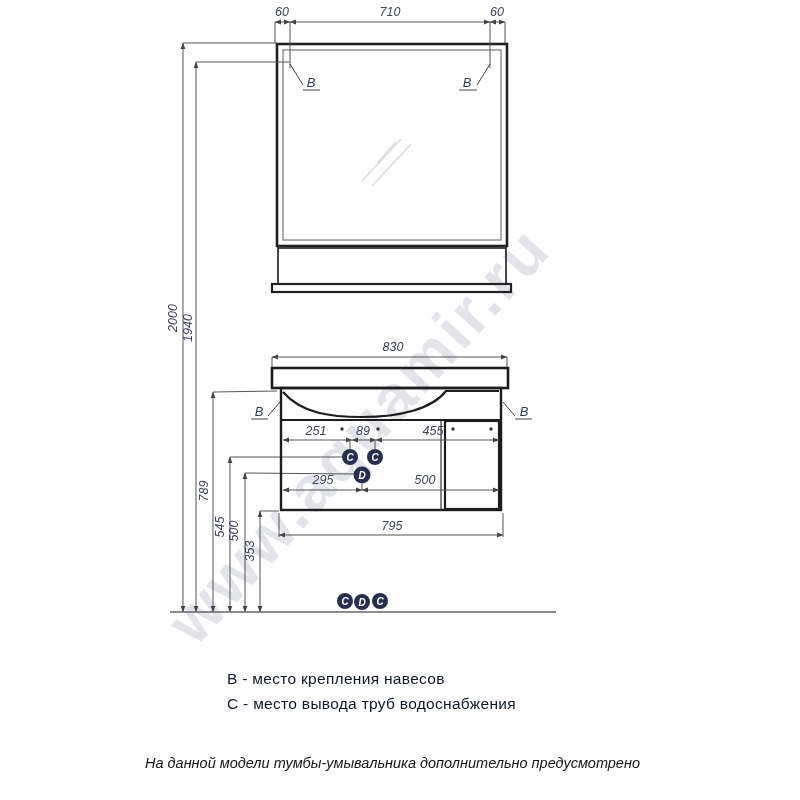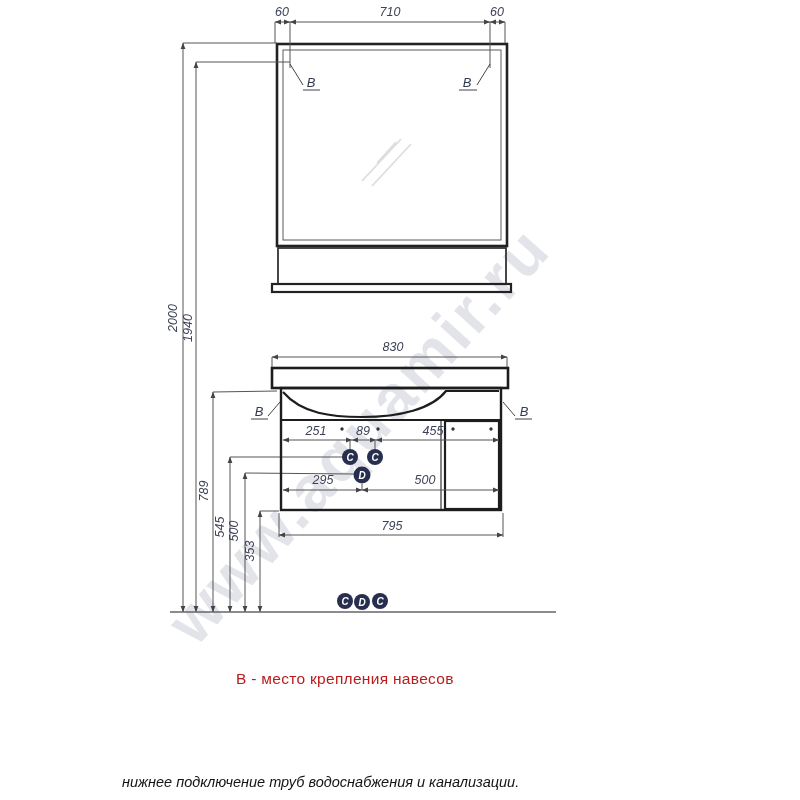--- a/index.html
+++ b/index.html
@@ -7,21 +7,21 @@
     width:800px;height:800px;background:#ffffff;position:relative;overflow:hidden;
     font-family:"Liberation Sans",sans-serif;
   }
   .stage{position:absolute;left:0;top:0;width:800px;height:800px;}
   svg{position:absolute;left:0;top:0;}
   svg text{font-family:"Liberation Sans",sans-serif;}
   .dimtxt{font-style:italic;font-size:12.5px;fill:#3d4257;}
   .porttxt{font-style:italic;font-size:10px;fill:#ffffff;font-weight:bold;}
   .btxt{font-style:italic;font-size:13px;fill:#333a50;}
   .wmark{font-size:64px;letter-spacing:3px;fill:#c7cbd5;opacity:.5;font-weight:bold;}
-  .legend{position:absolute;left:236px;top:666px;color:#b91c1c;font-size:15.5px;line-height:25px;letter-spacing:.3px;}
+  .legend{position:absolute;left:227px;top:666px;color:#0f172a;font-size:15.5px;line-height:25px;letter-spacing:.3px;}
   .legend div{white-space:nowrap;}
   .note{position:absolute;color:#141414;font-style:italic;font-size:14.5px;white-space:nowrap;}
   .note1{left:145px;top:755px;}
   .note2{left:122px;top:774px;}
 </style>
 </head>
 <body>
 
 <div class="stage">
 
@@ -166,17 +166,18 @@
     <circle cx="362" cy="602" r="8" fill="#272e4e"></circle>
     <circle cx="380" cy="601" r="8" fill="#272e4e"></circle>
     <text class="porttxt" x="345" y="604.5" text-anchor="middle">C</text>
     <text class="porttxt" x="362" y="605.5" text-anchor="middle">D</text>
     <text class="porttxt" x="380" y="604.5" text-anchor="middle">C</text>
   </g>
 </svg>
 
 <div class="legend">
   <div>B - место крепления навесов</div>
+  <div>C - место вывода труб водоснабжения</div>
 </div>
 
-<div class="note note2">нижнее подключение труб водоснабжения и канализации.</div>
+<div class="note note1">На данной модели тумбы-умывальника дополнительно предусмотрено</div>
 
 </div>
 
 </body></html>

